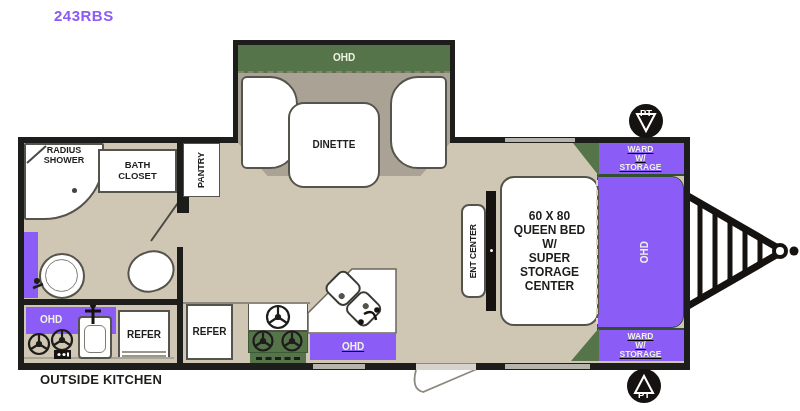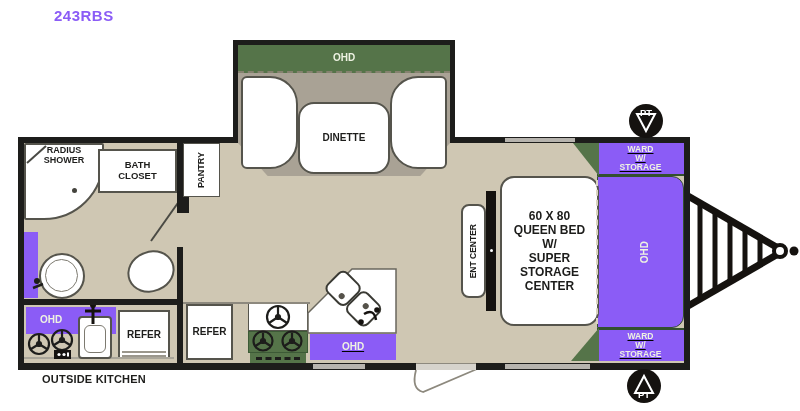--- a/index.html
+++ b/index.html
@@ -19,21 +19,21 @@
   .fixture{background:#fff;border:2px solid #55544c;box-sizing:border-box;z-index:20;}
   
   .slide{left:233px;top:40px;width:222px;height:103px;background:#a9a295;
          border:5px solid #1d1d1b;border-bottom:none;box-sizing:border-box;z-index:8;}
   .slide-ohd{left:238px;top:45px;width:212px;height:28px;background:#557449;
              border-bottom:2px dashed #85826f;box-sizing:border-box;z-index:12;}
   .platform{left:238px;top:143px;width:212px;height:33px;background:#a9a295;z-index:9;
             clip-path:polygon(0 0,100% 0,86% 100%,14% 100%);}
   .bench-l{left:241px;top:76px;width:57px;height:93px;border-radius:6px 28px 28px 6px;z-index:14;}
   .bench-r{left:390px;top:76px;width:57px;height:93px;border-radius:28px 6px 6px 28px;z-index:14;}
-  .table{left:298px;top:102px;width:92px;height:72px;border-radius:16px;z-index:16;}
+  .table{left:288px;top:102px;width:92px;height:86px;border-radius:16px;z-index:16;}
   
   .shower{left:24px;top:143px;width:80px;height:77px;border-radius:2px 2px 60px 2px;}
   .drain{left:72px;top:188px;width:5px;height:5px;border-radius:50%;background:#44433d;z-index:22;}
   .closet{left:98px;top:149px;width:79px;height:44px;}
   .pantry{left:183px;top:143px;width:37px;height:54px;border-width:1.5px;}
   .toilet{left:127px;top:251px;width:48px;height:41px;border-radius:50%/52%;transform:rotate(-22deg);}
   .bsink{left:39px;top:253px;width:46px;height:46px;border-radius:50%;}
   .bsink-in{left:45px;top:259px;width:33px;height:33px;border-radius:50%;border:1.5px solid #7d7a70;box-sizing:border-box;z-index:21;}
   .greenstrip{left:24px;top:232px;width:14px;height:66px;}
   
@@ -62,21 +62,21 @@
   .ward-b{left:597px;top:328px;width:87px;height:33px;border-top:2px solid #33502e;box-sizing:border-box;}
   .ohd-v{left:630px;top:176px;width:30px;height:152px;z-index:15;}
   
   .pt{width:34px;height:34px;border-radius:50%;background:#15120f;z-index:60;}
   .pt svg{position:absolute;left:0;top:0;}
   .pt span{position:absolute;width:100%;text-align:center;color:#fff;font-weight:bold;font-size:9.5px;}
   .pt-top{left:629px;top:104px;}
   .pt-bot{left:627px;top:369px;}
   svg.overlay{position:absolute;left:0;top:0;z-index:40;pointer-events:none;}
   .title{left:22px;top:8px;font-size:15px;font-weight:bold;color:#8b5cf6;letter-spacing:.5px;z-index:60;margin-left:32px;}
-  .caption{left:19px;top:373px;width:150px;font-size:11px;z-index:60;letter-spacing:.2px;}
+  .caption{left:26px;top:373px;width:150px;font-size:13px;z-index:60;letter-spacing:.2px;}
 </style>
 </head>
 <body>
 
 <div class="plan">
 
   <div class="abs title lbl" style="white-space:nowrap;text-align:left;">243RBS</div>
 
   <div class="abs floor"></div>
 

